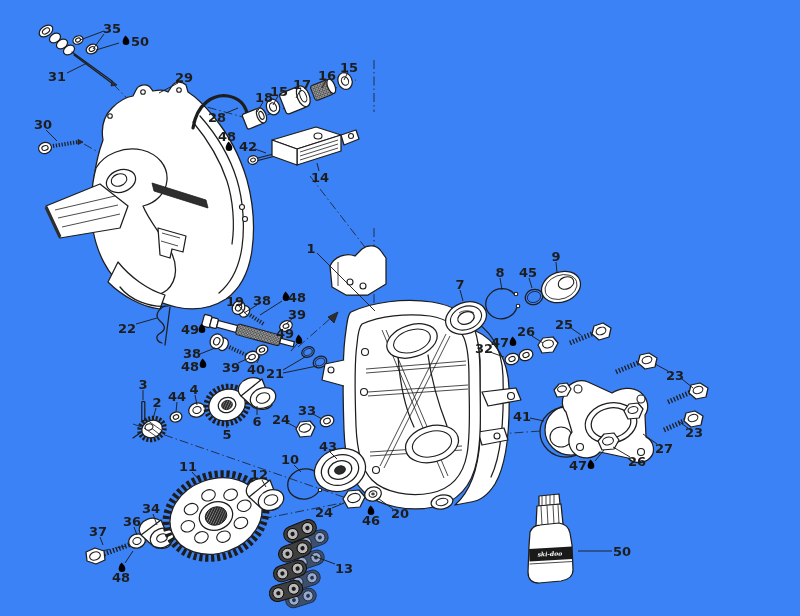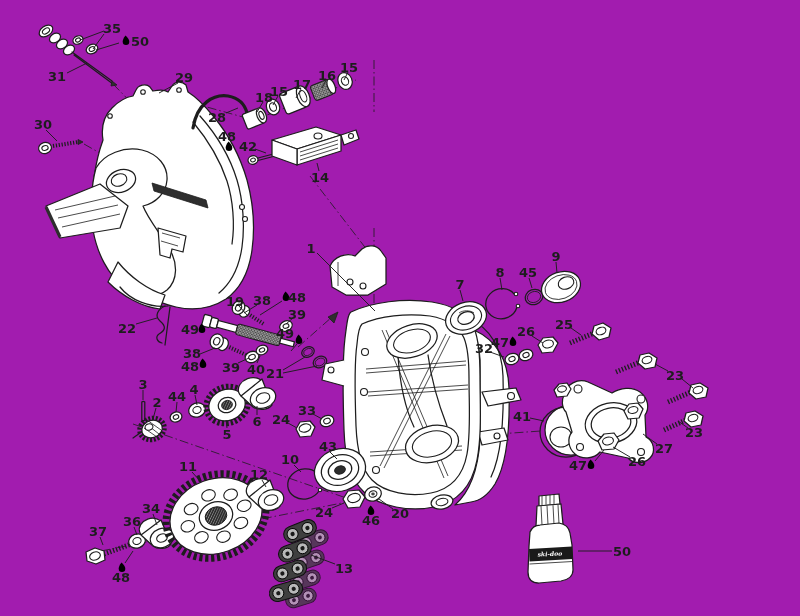--- a/index.html
+++ b/index.html
@@ -1,16 +1,16 @@
 <!DOCTYPE html>
 <html><head>
 <meta charset="utf-8">
 <style>
   html,body{margin:0;padding:0;background:#ffffff;}
-  .stage{position:relative;width:800px;height:616px;background:#a21caf;overflow:hidden;
+  .stage{position:relative;width:800px;height:616px;background:#3b82f6;overflow:hidden;
          font-family:"DejaVu Sans","Liberation Sans",sans-serif;}
   svg{display:block;}
   .s  {stroke:#1d1d1d;fill:none;stroke-width:1.25;stroke-linecap:round;stroke-linejoin:round;}
   .sf {stroke:#1d1d1d;fill:#ffffff;stroke-width:1.25;stroke-linejoin:round;}
   .sft{stroke:#1d1d1d;fill:#ffffff;stroke-width:1.1;stroke-linejoin:round;}
   .thin{stroke:#1d1d1d;fill:none;stroke-width:.8;}
   .dark{fill:#2e2e2e;stroke:#1d1d1d;stroke-width:.8;}
   .thread{stroke:#1d1d1d;fill:none;stroke-width:5;stroke-dasharray:1.3 1.9;}
   .thread-thin{stroke:#1d1d1d;fill:none;stroke-width:4;stroke-dasharray:1.2 1.7;}
   .dashdot{stroke:#1d1d1d;fill:none;stroke-width:.8;stroke-dasharray:9 3 1.5 3;}

